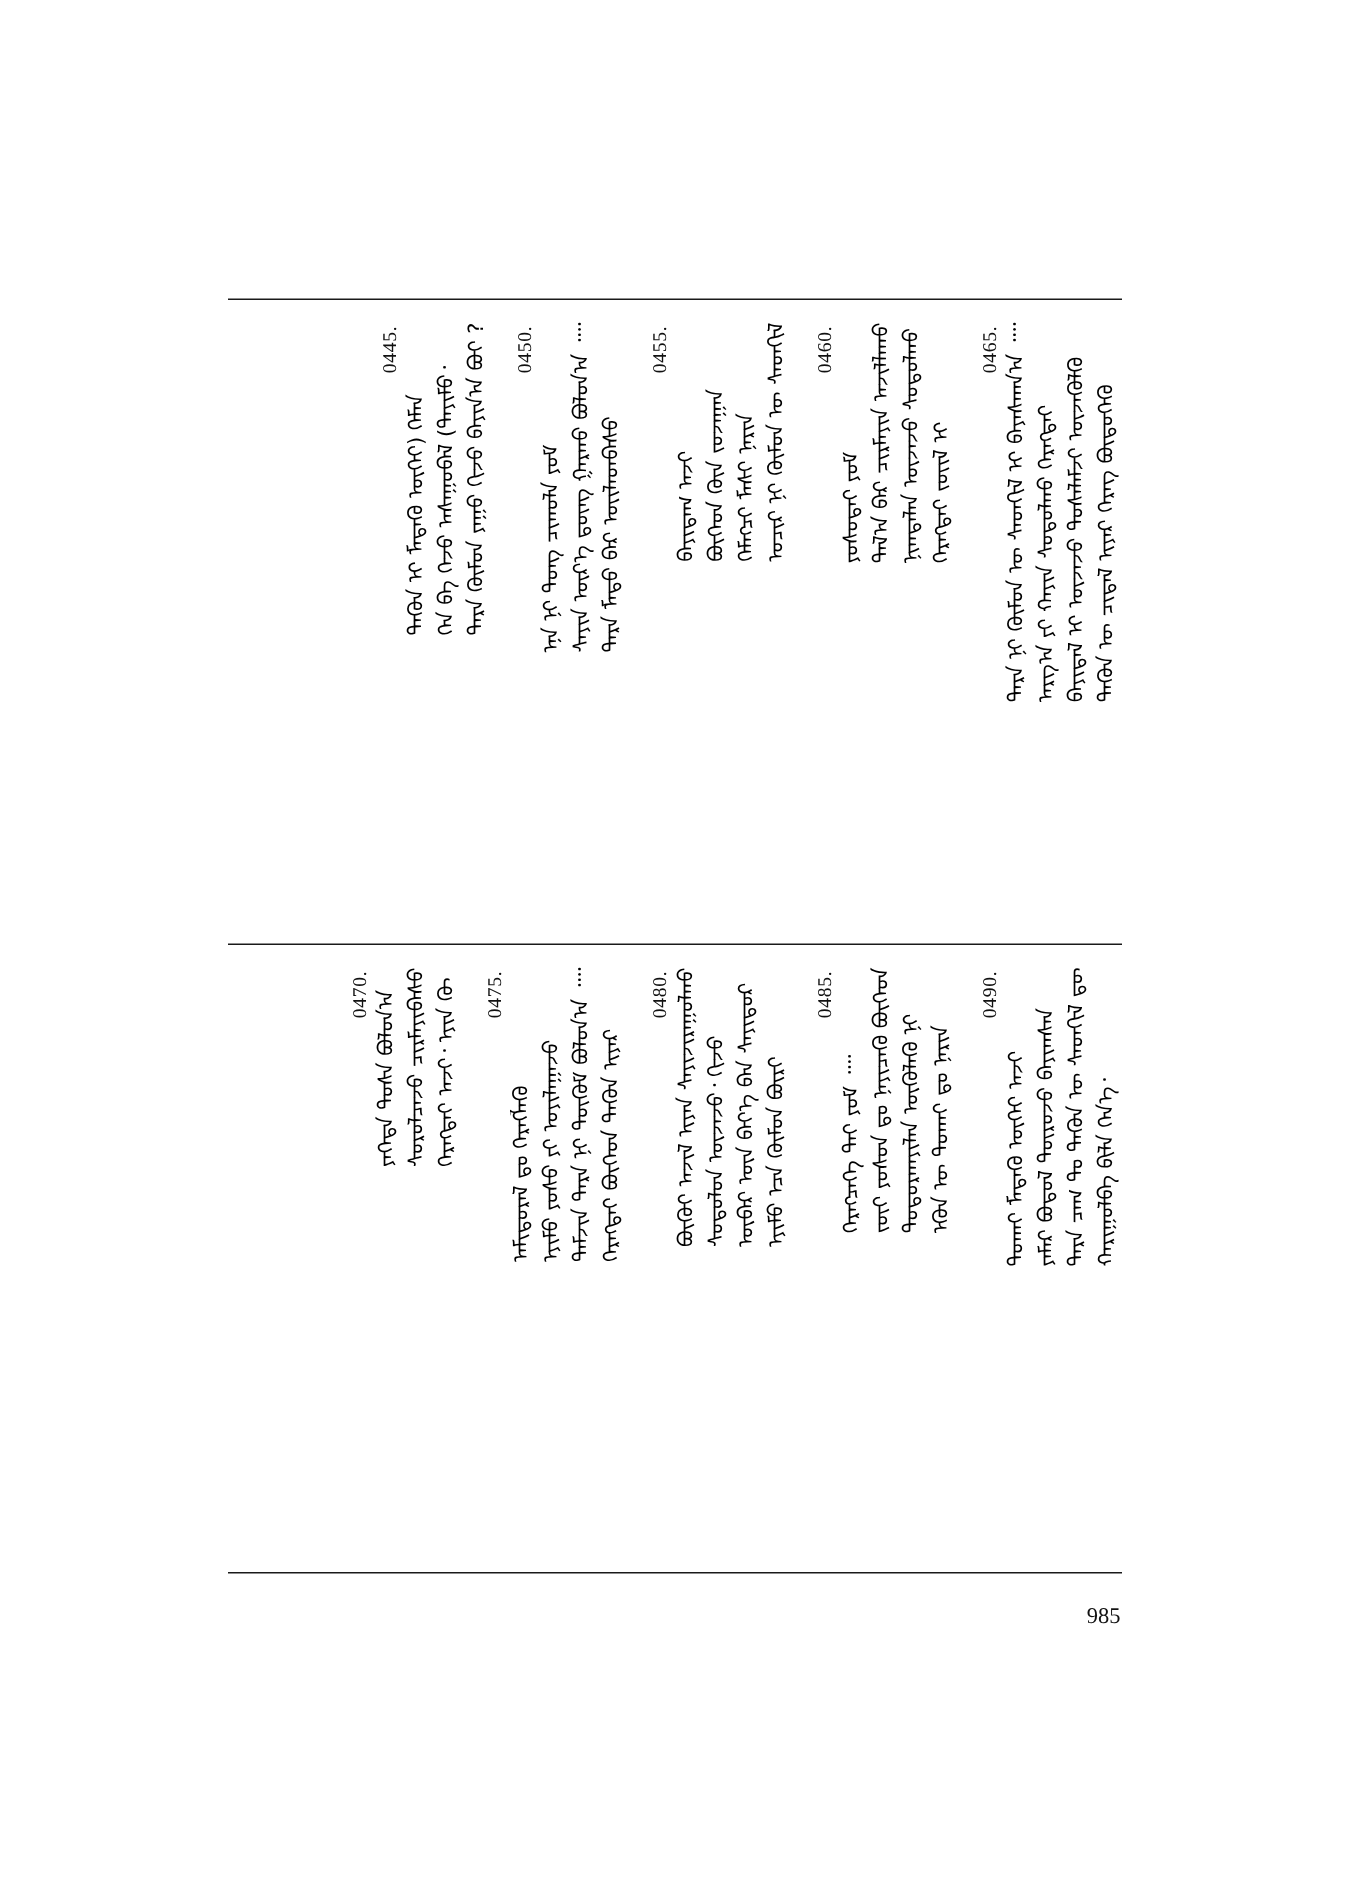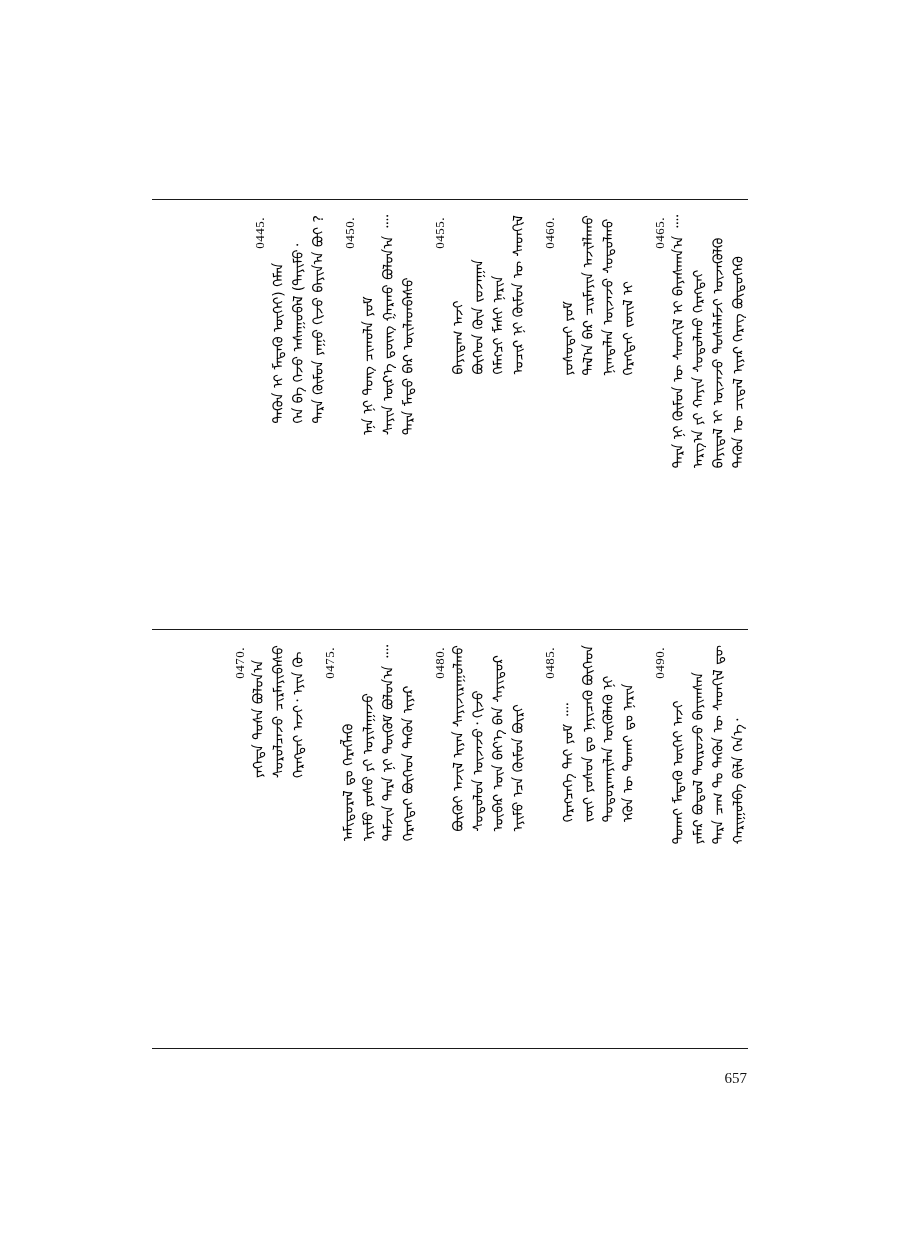--- a/index.html
+++ b/index.html
@@ -206,15 +206,15 @@
       <div class="entry-num">0470.</div>
       <div class="entry-body">
         <div class="mong-line">ᠬᠡᠷᠡᠭᠲᠡᠢ ᠠᠵᠢ᠂ ᠡᠶᠢᠨ ᠬᠦ</div>
         <div class="mong-line">ᠰᠤᠷᠤᠯᠴᠠᠵᠤ ᠴᠢᠷᠮᠠᠶᠢᠪᠠᠰᠤ</div>
         <div class="mong-line">ᠶᠡᠬᠡᠳᠡ ᠲᠤᠰᠠ ᠪᠣᠯᠤᠨ᠎ᠠ</div>
       </div>
     </div>
 
   </div>
 
-  <div class="page-number">657</div>
+  <div class="page-number">985</div>
 
 </div>
 
 </body></html>

